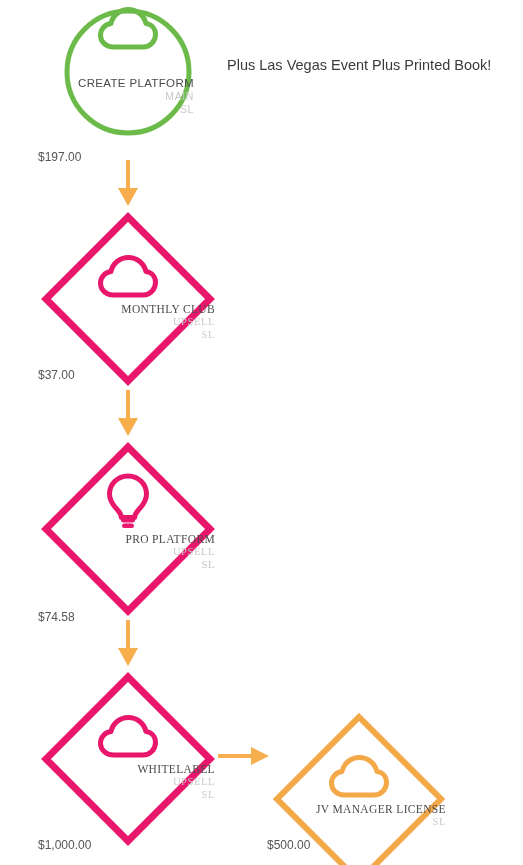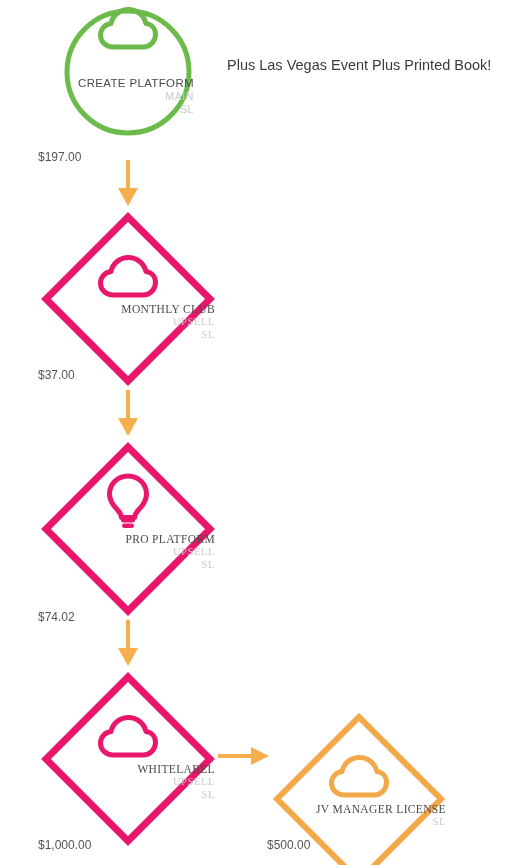--- a/index.html
+++ b/index.html
@@ -177,21 +177,21 @@
       <rect x="16" y="46" width="14" height="4.6" rx="2.3" fill="#e8176b"></rect>
       <rect x="17" y="51.5" width="12" height="4.4" rx="2.2" fill="#e8176b"></rect>
     </svg>
     <div class="content">
       <span class="node-title">PRO PLATFORM</span>
       <span class="node-sub">UPSELL</span>
       <span class="node-sub">SL</span>
     </div>
   </div>
 
-  <div class="price" id="price-pro-training">$74.02</div>
+  <div class="price" id="price-pro-training">$74.58</div>
 
   <svg class="connector" id="arrow-3" viewBox="0 0 32 48">
     <rect x="14" y="0" width="4" height="30" fill="#f7ae4c"></rect>
     <path d="M6 28 L26 28 L16 46 Z" fill="#f7ae4c"></path>
   </svg>
 
   <div class="node diamond" id="node-whitelabel">
     <svg class="shape" viewBox="0 0 174 174">
       <path d="M87 5 L169 87 L87 169 L5 87 Z" fill="none" stroke="#e8176b" stroke-width="7" stroke-linejoin="miter"></path>
     </svg>

